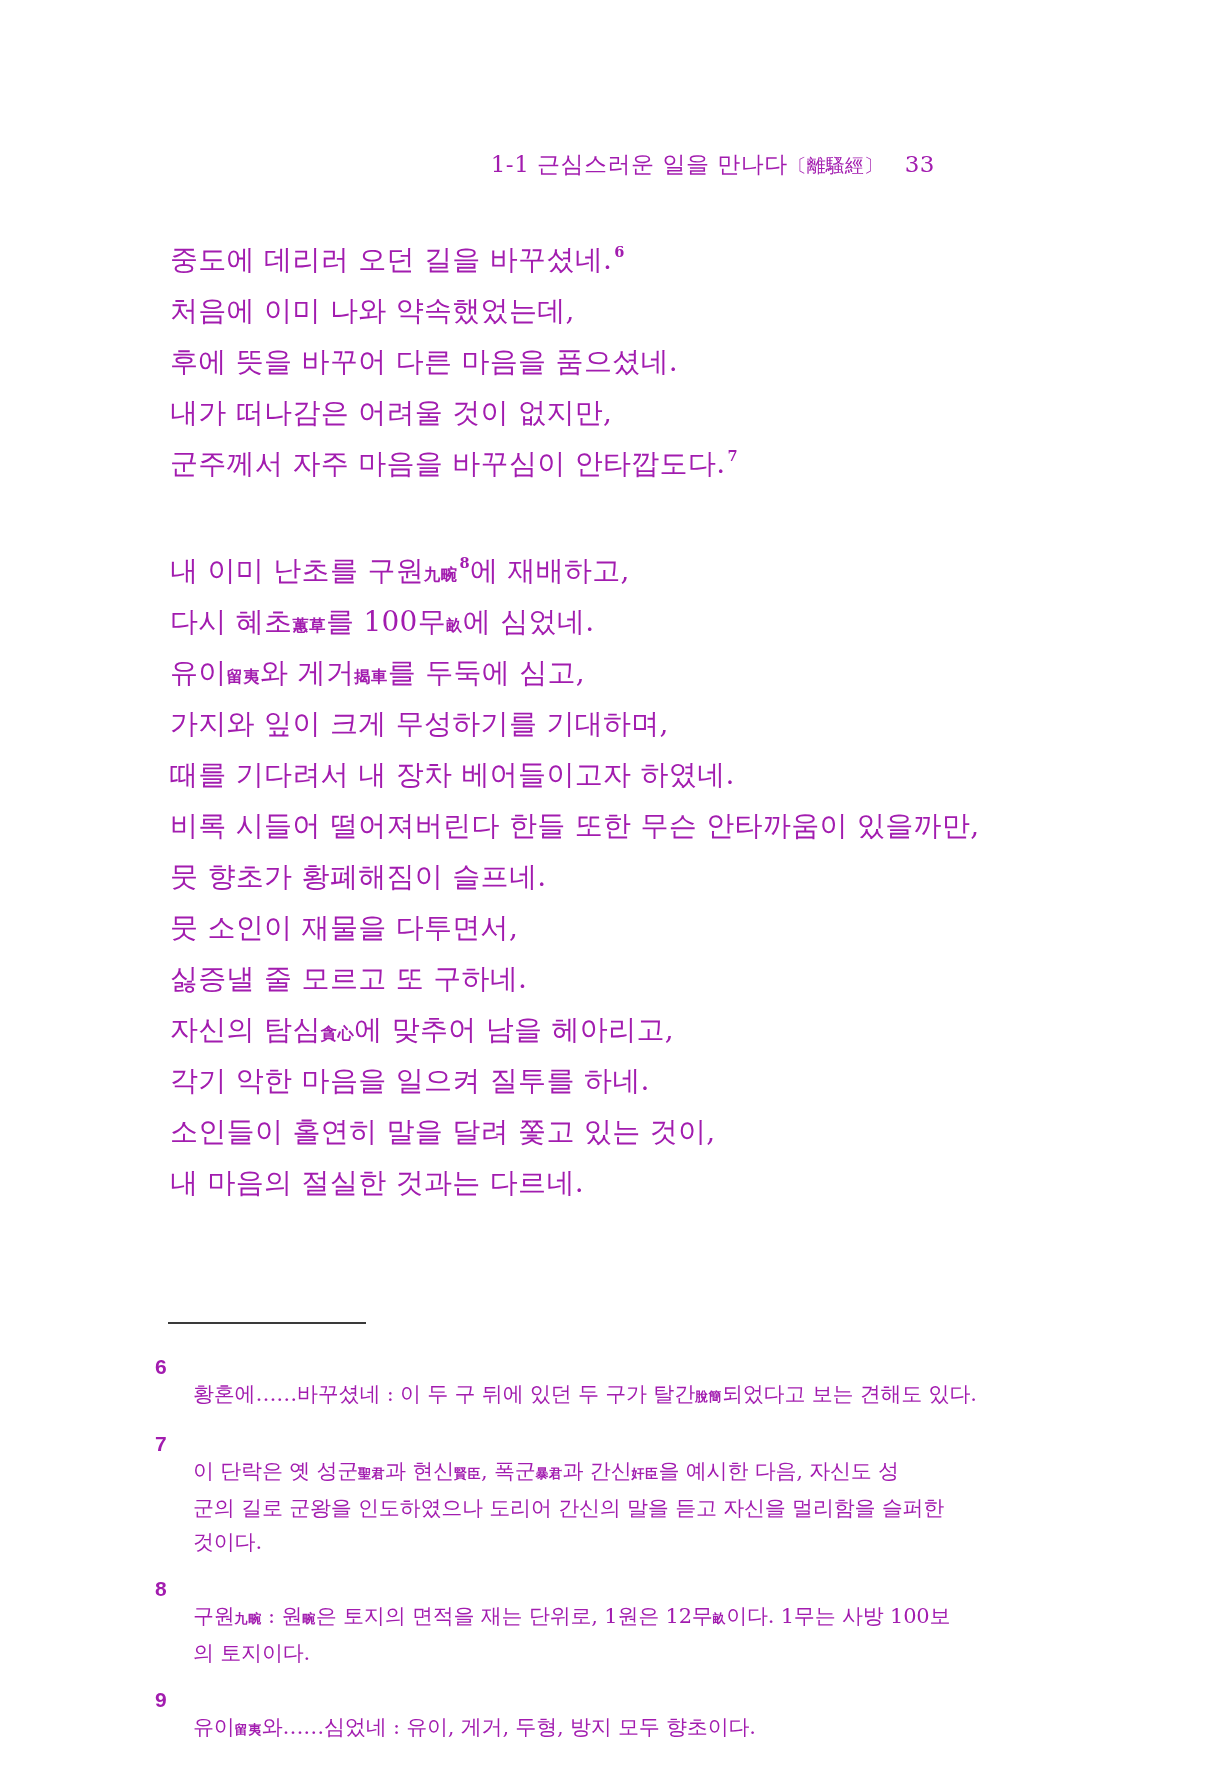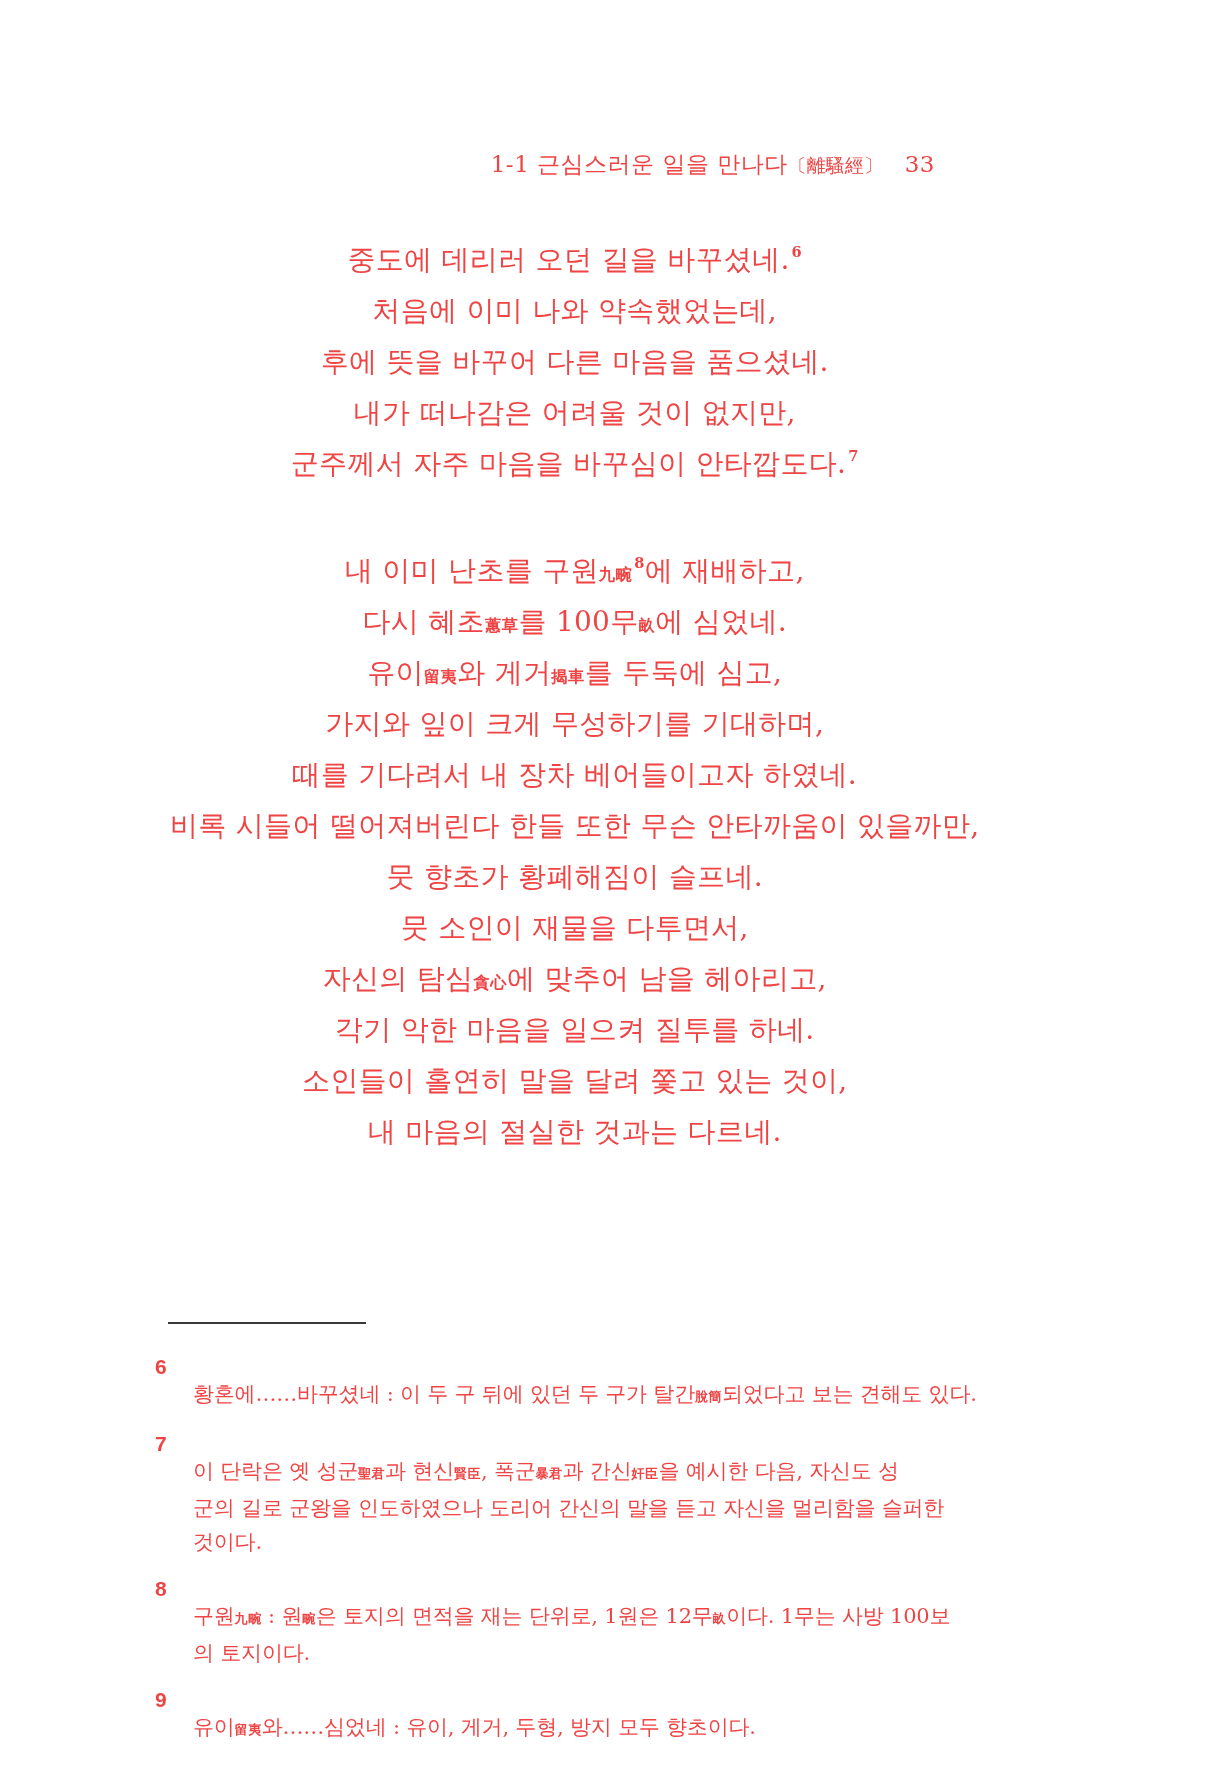--- a/index.html
+++ b/index.html
@@ -1,31 +1,31 @@
 <!DOCTYPE html>
 <html><head>
 <meta charset="utf-8">
 <style>
   html,body{margin:0;padding:0;background:#ffffff;}
   body{width:1205px;height:1772px;position:relative;}
   .page{
     position:relative;width:1205px;height:1729px;background:#ffffff;
-    font-family:"DejaVu Serif","Liberation Serif",serif;color:#ef4444;
+    font-family:"DejaVu Serif","Liberation Serif",serif;color:#a21caf;
   }
   
   .running-head{
     position:absolute;top:150px;right:270px;
     font-size:23px;line-height:28px;white-space:nowrap;letter-spacing:0.5px;
   }
   .running-head .hanja-hd{font-size:19px;letter-spacing:0;}
   .running-head .pageno{margin-left:22px;}
   
   .poem{position:absolute;left:170px;top:234px;}
   .stanza + .stanza{margin-top:56px;}
-  .line{height:51px;line-height:51px;font-size:28px;white-space:nowrap;letter-spacing:0.3px;text-align:center;}
+  .line{height:51px;line-height:51px;font-size:28px;white-space:nowrap;letter-spacing:0.3px;}
   .hanja{font-size:0.58em;letter-spacing:0.5px;font-weight:bold;}
   .fnref{
     font-weight:700;font-size:0.52em;position:relative;top:-0.85em;margin-left:2px;
   }
   
   .fn-rule{position:absolute;left:168px;top:1322px;width:198px;border-top:2px solid #3a3a3a;height:0;}
   
   .footnotes{position:absolute;left:155px;top:1350px;width:865px;font-size:21px;}
   .fn-item{display:flex;margin-bottom:13px;}
   .fn-num{
@@ -54,20 +54,21 @@
       </div>
       <div class="stanza">
         <div class="line"><span>내 이미 난초를 구원</span><span class="hanja">九畹</span><span class="fnref">8</span><span>에 재배하고,</span></div>
         <div class="line"><span>다시 혜초</span><span class="hanja">蕙草</span><span>를 100무</span><span class="hanja">畝</span><span>에 심었네.</span></div>
         <div class="line"><span>유이</span><span class="hanja">留夷</span><span>와 게거</span><span class="hanja">揭車</span><span>를 두둑에 심고,</span></div>
         <div class="line"><span>가지와 잎이 크게 무성하기를 기대하며,</span></div>
         <div class="line"><span>때를 기다려서 내 장차 베어들이고자 하였네.</span></div>
         <div class="line"><span>비록 시들어 떨어져버린다 한들 또한 무슨 안타까움이 있을까만,</span></div>
         <div class="line"><span>뭇 향초가 황폐해짐이 슬프네.</span></div>
         <div class="line"><span>뭇 소인이 재물을 다투면서,</span></div>
+        <div class="line"><span>싫증낼 줄 모르고 또 구하네.</span></div>
         <div class="line"><span>자신의 탐심</span><span class="hanja">貪心</span><span>에 맞추어 남을 헤아리고,</span></div>
         <div class="line"><span>각기 악한 마음을 일으켜 질투를 하네.</span></div>
         <div class="line"><span>소인들이 홀연히 말을 달려 쫓고 있는 것이,</span></div>
         <div class="line"><span>내 마음의 절실한 것과는 다르네.</span></div>
       </div>
     </div>
 
   <div class="fn-rule"></div>
 
   <div class="footnotes" id="footnotes">

